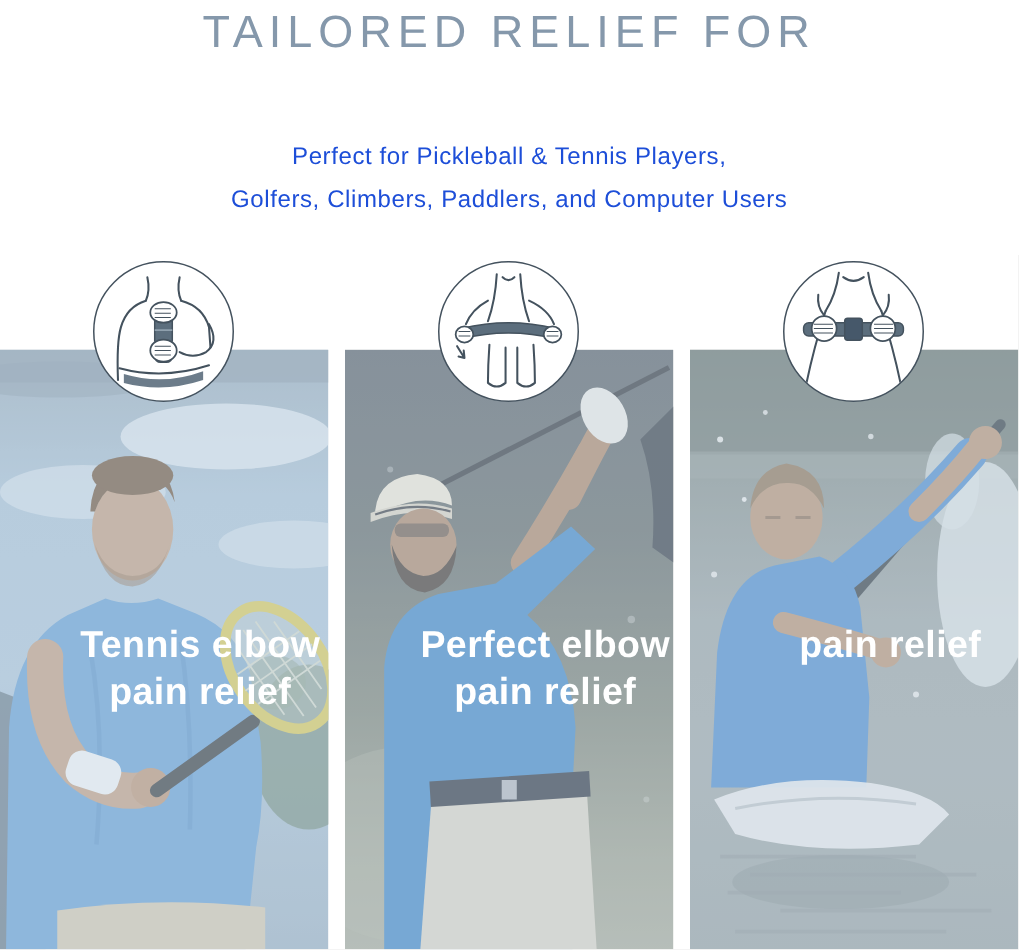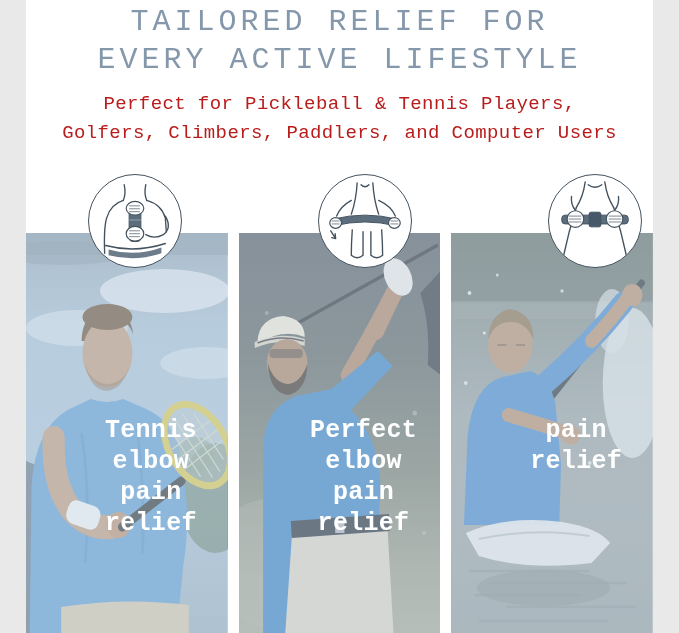--- a/index.html
+++ b/index.html
@@ -1,30 +1,30 @@
 <!DOCTYPE html>
 <html><head>
 <meta charset="utf-8">
 <style>
   html,body{margin:0;padding:0;background:#e9e9e9;}
   .canvas{
-    position:relative;width:627px;height:633px;margin:0 auto;
+    position:relative;width:679px;height:633px;margin:0 auto;
     background:#ffffff;overflow:hidden;
-    font-family:Liberation Mono, monospace;
+    font-family:Liberation Sans, sans-serif;
   }
   
   .headline{
     position:absolute;top:3px;left:0;right:0;text-align:center;
     color:#8598AB;font-size:30px;font-weight:500;letter-spacing:4px;
     line-height:38px;
   }
   .headline span{display:block;white-space:nowrap;}
   .subheadline{
     position:absolute;top:90px;left:0;right:0;text-align:center;
-    color:#b91c1c;font-size:19px;font-weight:400;letter-spacing:.4px;
+    color:#1d4ed8;font-size:16px;font-weight:400;letter-spacing:.4px;
     line-height:29px;
   }
   .subheadline span{display:block;white-space:nowrap;}
   
   .photos{
     position:absolute;top:233px;left:0;right:0;bottom:0;
     display:flex;gap:11px;background:#ffffff;
   }
   .photo{position:relative;flex:1;overflow:hidden;}
   .photo svg{position:absolute;inset:0;width:100%;height:100%;}
@@ -43,21 +43,20 @@
   .badge svg{width:100%;height:100%;display:block;}
   .badge-1{left:62px;} .badge-2{left:292px;} .badge-3{left:522px;}
 </style>
 </head>
 <body>
 
 <div class="canvas">
 
   <div class="headline">
     <span>TAILORED RELIEF FOR</span>
-    <span>EVERY ACTIVE LIFESTYLE</span>
   </div>
 
   <div class="subheadline">
     <span>Perfect for Pickleball &amp; Tennis Players,</span>
     <span>Golfers, Climbers, Paddlers, and Computer Users</span>
   </div>
 
   <div class="photos">
 
     <div class="photo" aria-label="Man with beard in light blue shirt holding a yellow tennis racket, white wristband, sky background">

